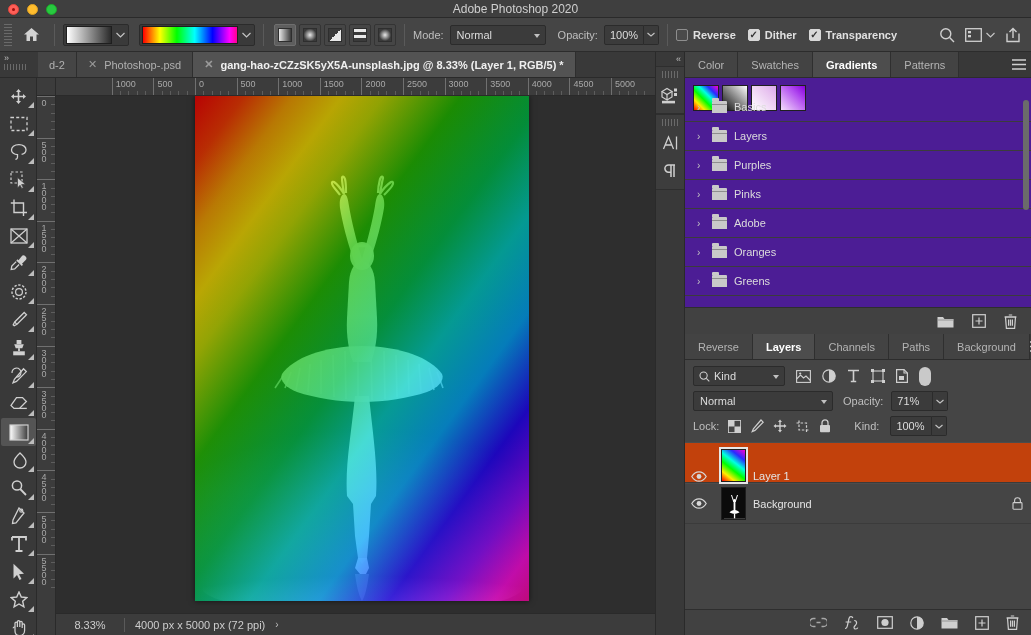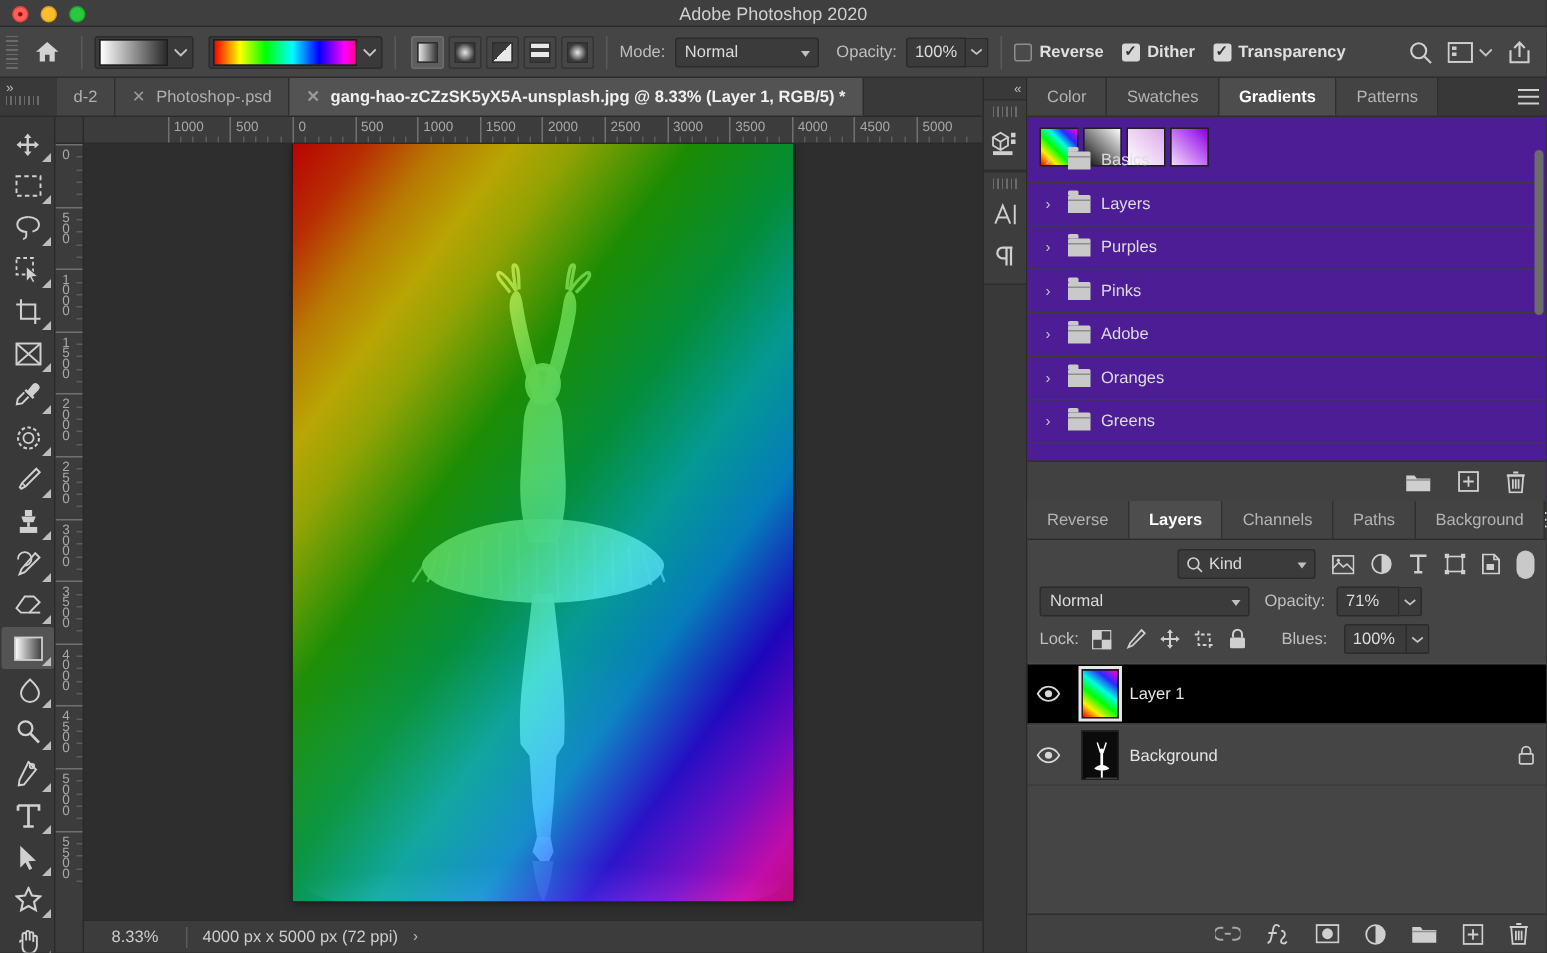--- a/index.html
+++ b/index.html
@@ -229,36 +229,36 @@
   .grad-scroll {
     position:absolute; right:2px; top:48px; width:6px; height:110px; background:#6b6b6b; border-radius:3px;
   }
   .panel-footer {
     position:absolute; left:0; right:0; bottom:0; height:27px; background:#414141;
     border-top:1px solid #2e2e2e; display:flex; align-items:center; justify-content:flex-end;
     gap:18px; padding-right:14px;
   }
 
   .layers-panel { position:absolute; top:282px; left:0; right:0; bottom:0; background:#454545; }
-  .filter-row { display:flex; align-items:center; gap:11px; padding:6px 8px 5px;justify-content:flex-end; }
+  .filter-row { display:flex; align-items:center; gap:11px; padding:6px 8px 5px; }
   .kind-select {
     width:92px; height:20px; background:#3b3b3b; border:1px solid #2b2b2b; border-radius:2px;
     display:flex; align-items:center; gap:4px; padding:0 14px 0 5px; position:relative; font-size:11px; color:#dcdcdc;
   }
   .kind-select::after { content:""; position:absolute; right:5px; top:8px;
     border-left:3.5px solid transparent; border-right:3.5px solid transparent; border-top:4px solid #c0c0c0; }
   .pill { width:12px;height:19px;background:#c9c9c9;border-radius:7px; }
   .blend-row { display:flex; align-items:center; gap:6px; padding:0 8px 5px; }
   .blend-select { width:140px; }
   .lock-row { display:flex; align-items:center; gap:9px; padding:0 8px 6px; font-size:11px; }
   .layer-row {
     height:41px; display:flex; align-items:center; gap:0;
     border-bottom:1px solid #3b3b3b; border-top:1px solid #4c4c4c;
   }
-  .layer-row.selected { background:#000000; }
+  .layer-row.selected { background:#c2410c;align-items:flex-end; }
   .eye-cell { width:28px; display:flex; align-items:center; justify-content:center; }
   .thumb-cell { width:40px; display:flex; align-items:center; justify-content:center; }
   .lthumb { width:25px; height:33px; border:1px solid #1e1e1e; }
   .lthumb.sel { outline:2px solid #e6e6e6; outline-offset:0px; }
   .lthumb.grad { background: linear-gradient(38deg,#ff0000 0%,#ffee00 20%,#00ff00 40%,#00ffe0 58%,#2a2aff 78%,#ff00d0 100%); }
   .lthumb.bg { background:#0b0b0b; position:relative; overflow:hidden; }
   .lname { font-size:11px; color:#e4e4e4; flex:1; }
   .lock-cell { width:28px; display:flex; align-items:center; justify-content:center; }
   .layers-footer {
     position:absolute; left:0; right:0; bottom:0; height:26px; background:#414141;
@@ -992,21 +992,21 @@
               <path d="M3 0.5 V10 H13.5" stroke="#cfcfcf" stroke-width="1.2" fill="none" stroke-dasharray="2.5,1.6"></path>
               <path d="M0.5 3 H10.5 V12.5" stroke="#cfcfcf" stroke-width="1.2" fill="none" stroke-dasharray="2.5,1.6"></path>
             </svg>
         </div>
         <div>
           <svg width="12" height="14" viewBox="0 0 12 14">
               <path d="M3 6 V3.8 A3 3 0 0 1 9 3.8 V6" fill="none" stroke="#cfcfcf" stroke-width="1.3"></path>
               <rect x="1" y="6" width="10" height="7.2" rx="1" fill="#cfcfcf"></rect>
             </svg>
         </div>
-        <span class="lbl" style="margin:0 2px 0 14px">Blues:</span>
+        <span class="lbl" style="margin:0 2px 0 14px">Kind:</span>
         <div style="display:flex">
           <div class="numfield" style="width:42px;border-radius:2px 0 0 2px">
             <span>100%</span>
           </div>
           <div class="stepper">
             <svg width="8" height="5" viewBox="0 0 8 5">
                 <path d="M0.5 1 L4 4 L7.5 1" stroke="#c4c4c4" stroke-width="1.1" fill="none"></path>
               </svg>
           </div>
         </div>

